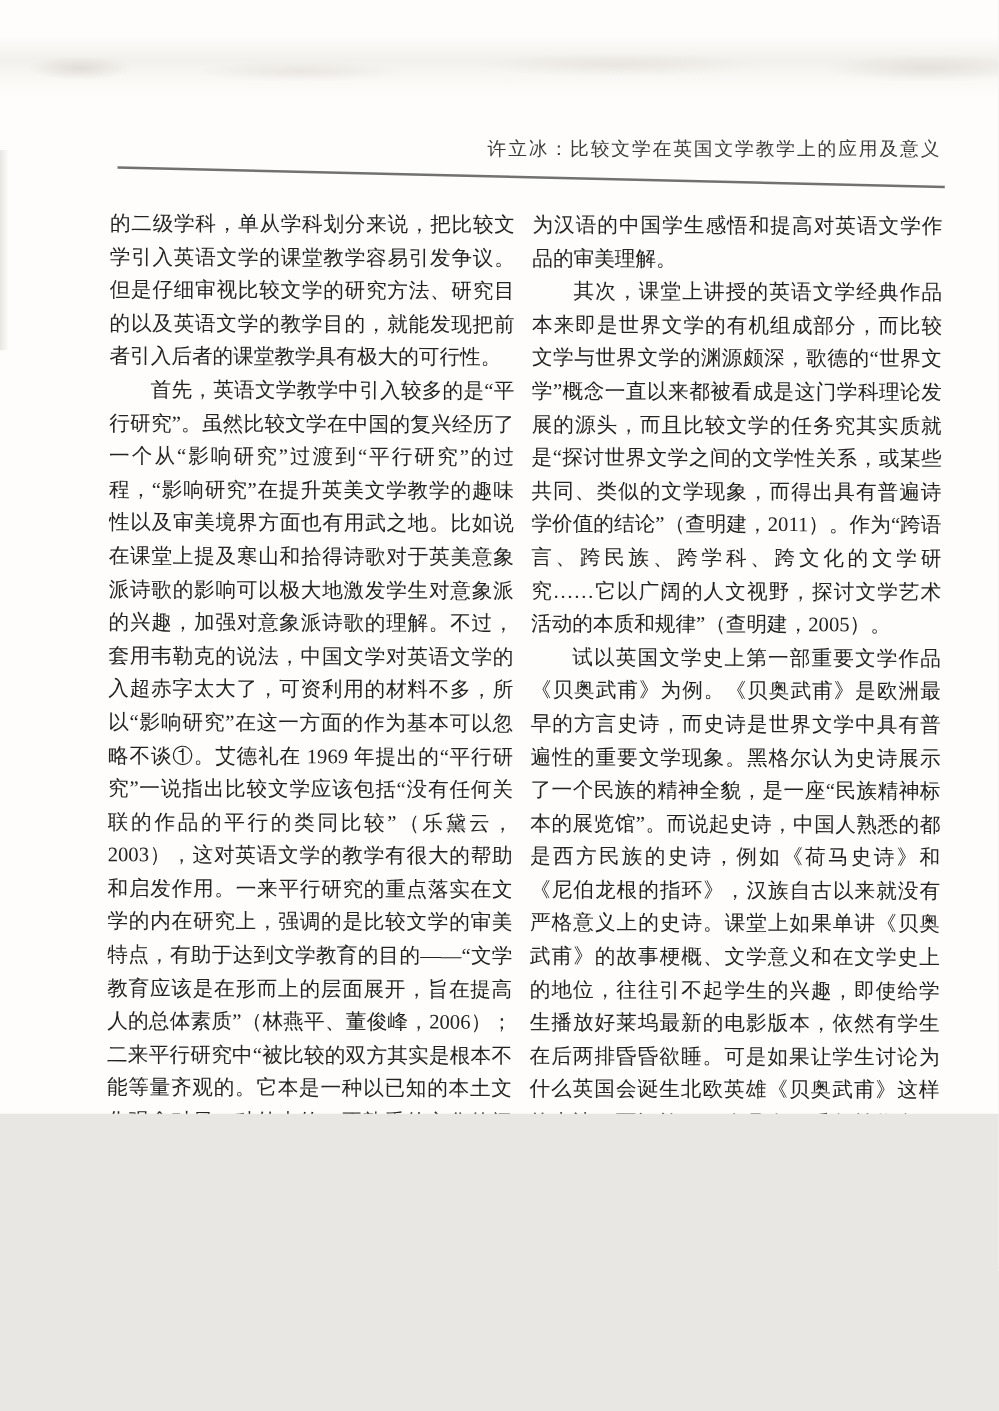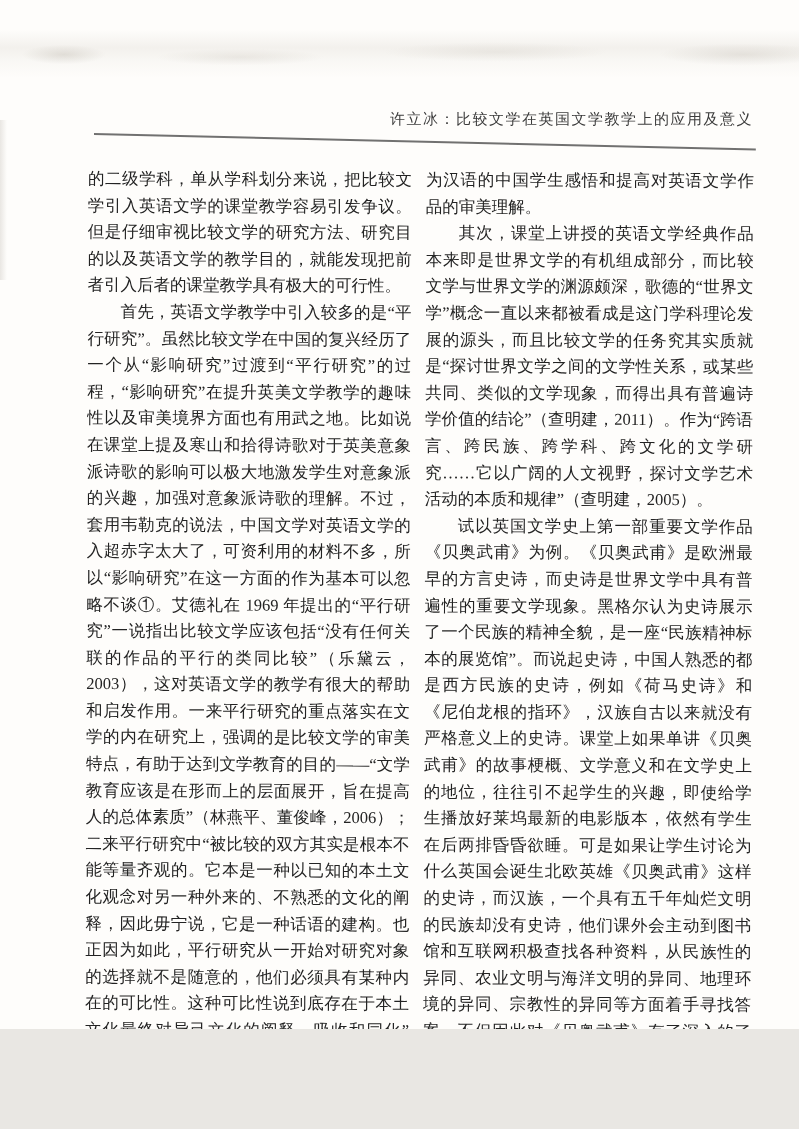--- a/index.html
+++ b/index.html
@@ -3,21 +3,21 @@
 <meta charset="utf-8">
 <style>
   html,body{margin:0;padding:0;}
   body{
     width:799px;height:1129px;
     background:#e9e7e3;
     font-family:"Liberation Serif","DejaVu Serif",serif;
   }
   .page{
     position:relative;
-    width:799px;height:1029px;
+    width:799px;height:891px;
     background:#fefdfb;
     overflow:hidden;
   }
   
   .scan-band{
     position:absolute;left:0;top:26px;width:799px;height:52px;
     background:
       radial-gradient(60px 14px at 8% 55%, rgba(168,160,148,0.28), rgba(168,160,148,0) 70%),
       radial-gradient(120px 12px at 30% 60%, rgba(180,172,160,0.20), rgba(180,172,160,0) 70%),
       radial-gradient(160px 14px at 62% 50%, rgba(180,172,160,0.18), rgba(180,172,160,0) 70%),

